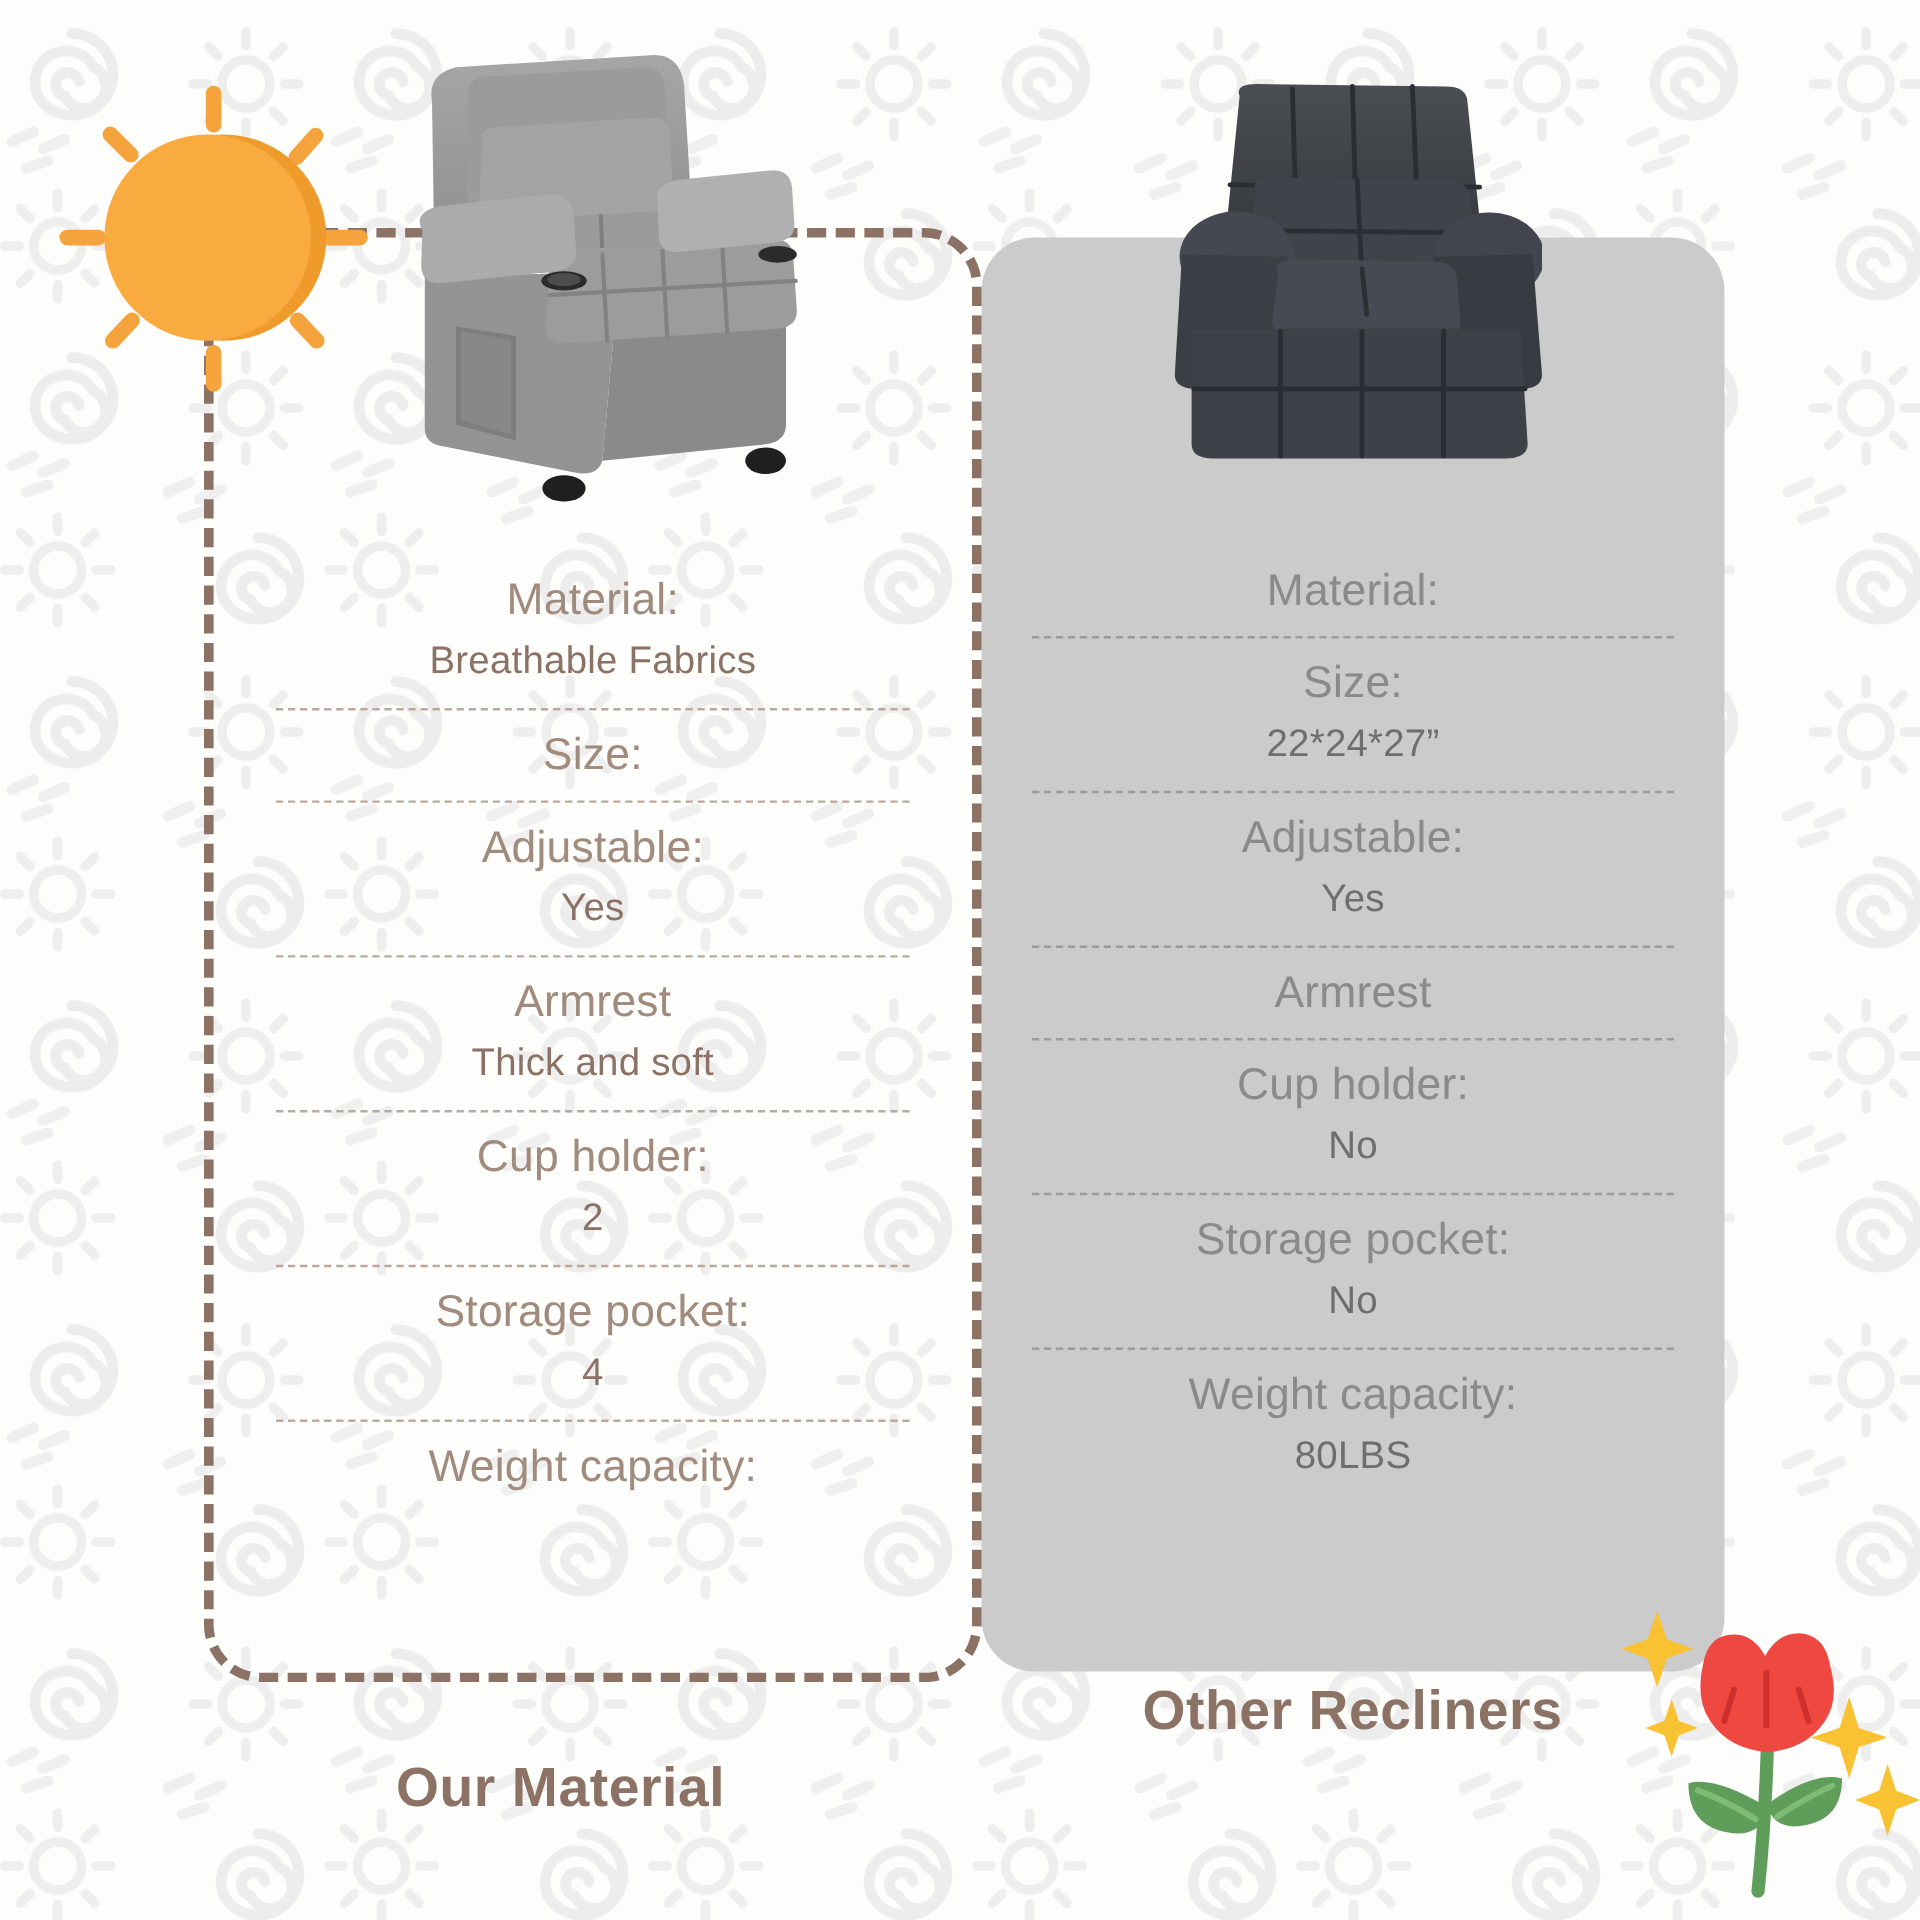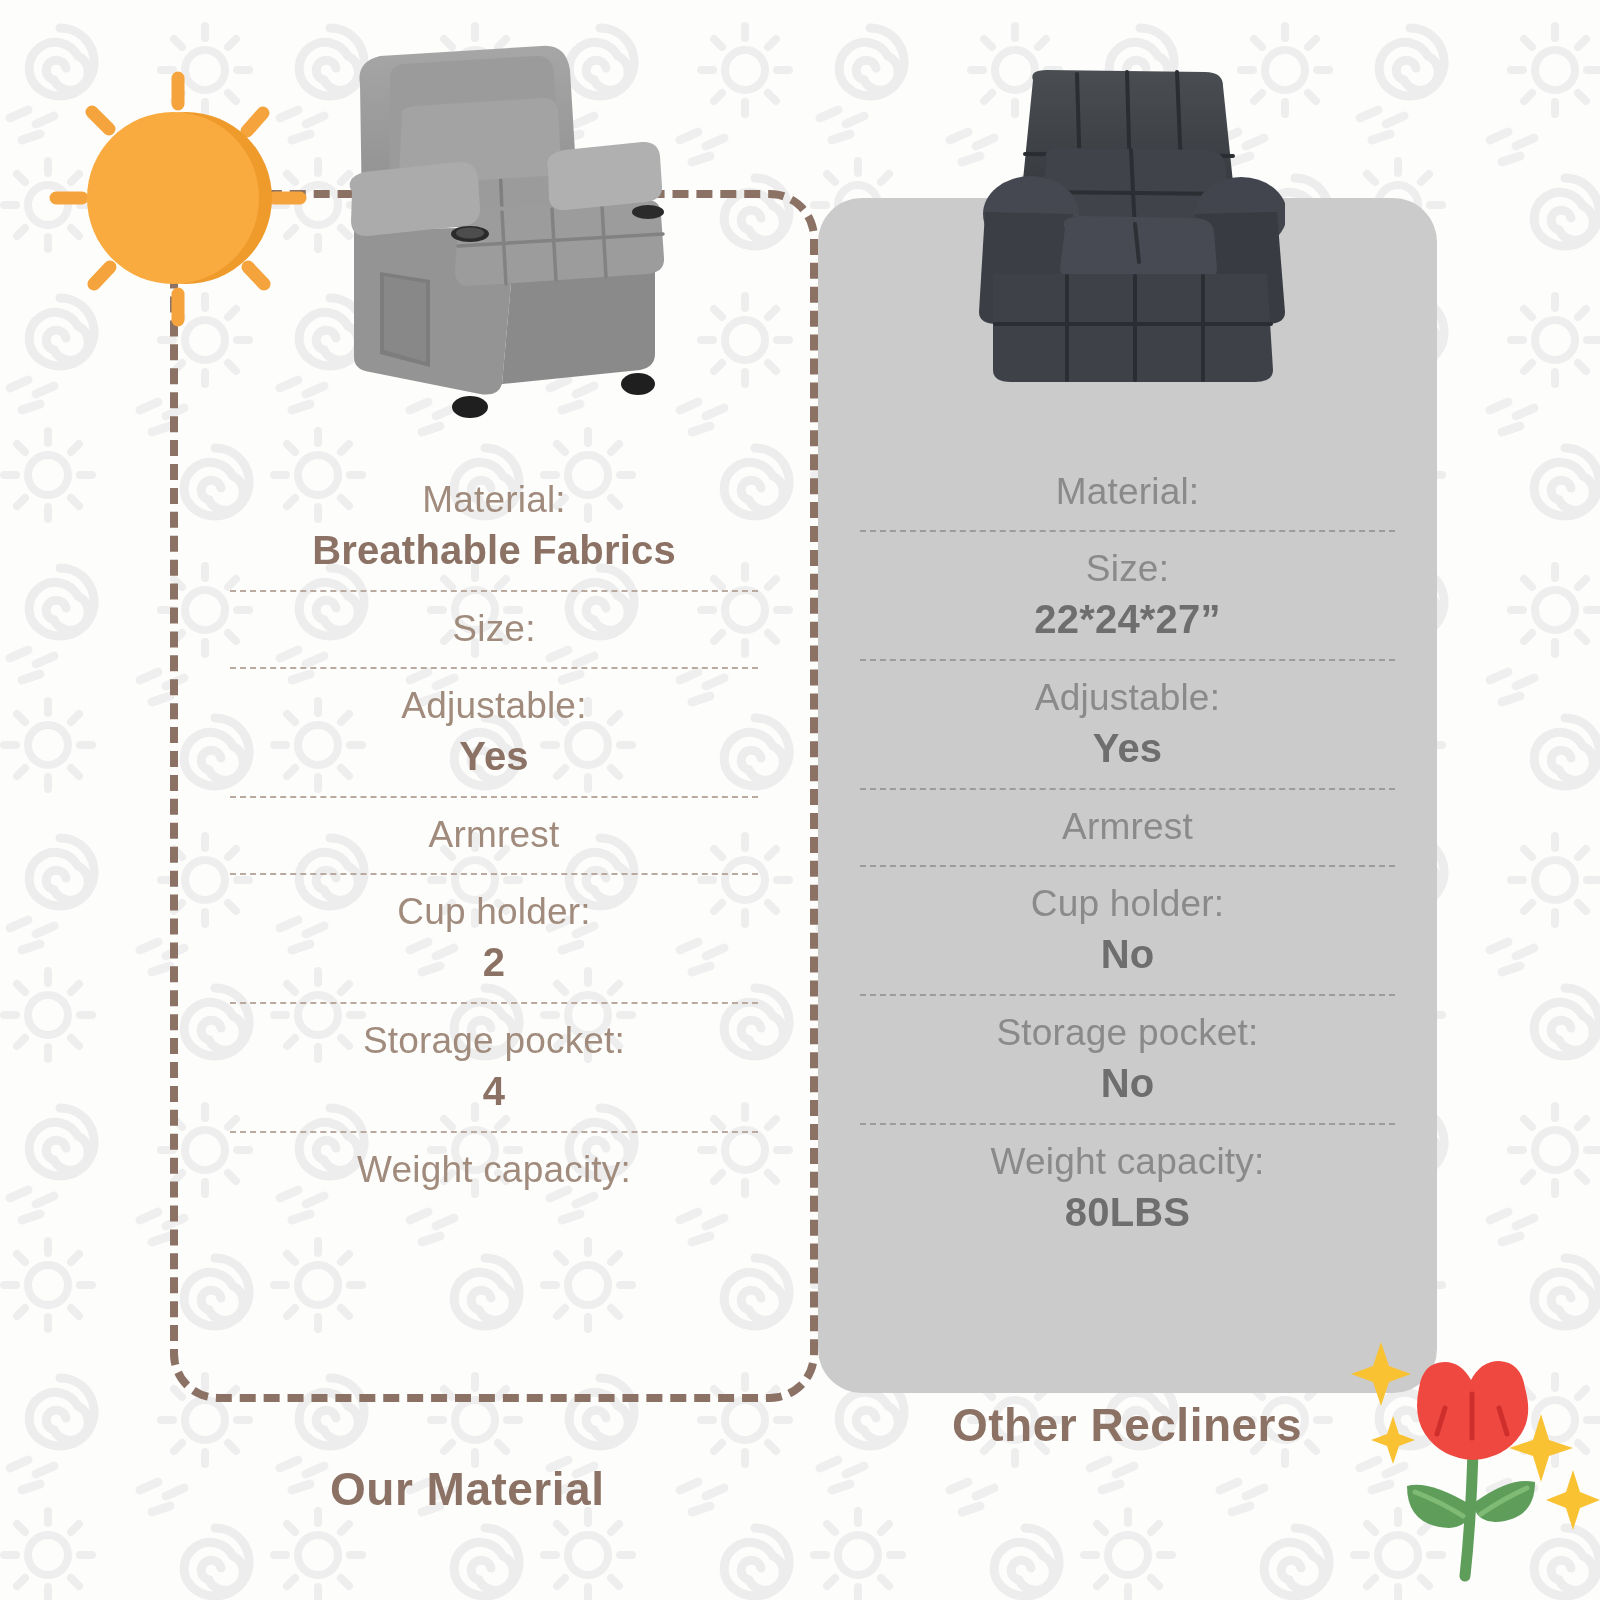--- a/index.html
+++ b/index.html
@@ -72,23 +72,23 @@
 
   .spec-label {
     display:block;
     font-size:37px;
     line-height:49px;
     font-weight:400;
     letter-spacing:0.2px;
   }
   .spec-value {
     display:block;
-    font-size:40px;
+    font-size:32px;
     line-height:52px;
-    font-weight:700;
+    font-weight:400;
     letter-spacing:0.2px;
   }
 
   #card-ours .spec-label { color:#a08b7c; }
   #card-ours .spec-value { color:#8b7264; }
   #card-other .spec-label { color:#8a8a8a; }
   #card-other .spec-value { color:#6e6e6e; }
 
   
   .caption {
@@ -194,20 +194,21 @@
         </div>
         <div class="spec-row">
           <span class="spec-label">Size:</span>
         </div>
         <div class="spec-row">
           <span class="spec-label">Adjustable:</span>
           <span class="spec-value">Yes</span>
         </div>
         <div class="spec-row">
           <span class="spec-label">Armrest</span>
+          <span class="spec-value">Thick and soft</span>
         </div>
         <div class="spec-row">
           <span class="spec-label">Cup holder:</span>
           <span class="spec-value">2</span>
         </div>
         <div class="spec-row">
           <span class="spec-label">Storage pocket:</span>
           <span class="spec-value">4</span>
         </div>
         <div class="spec-row">

